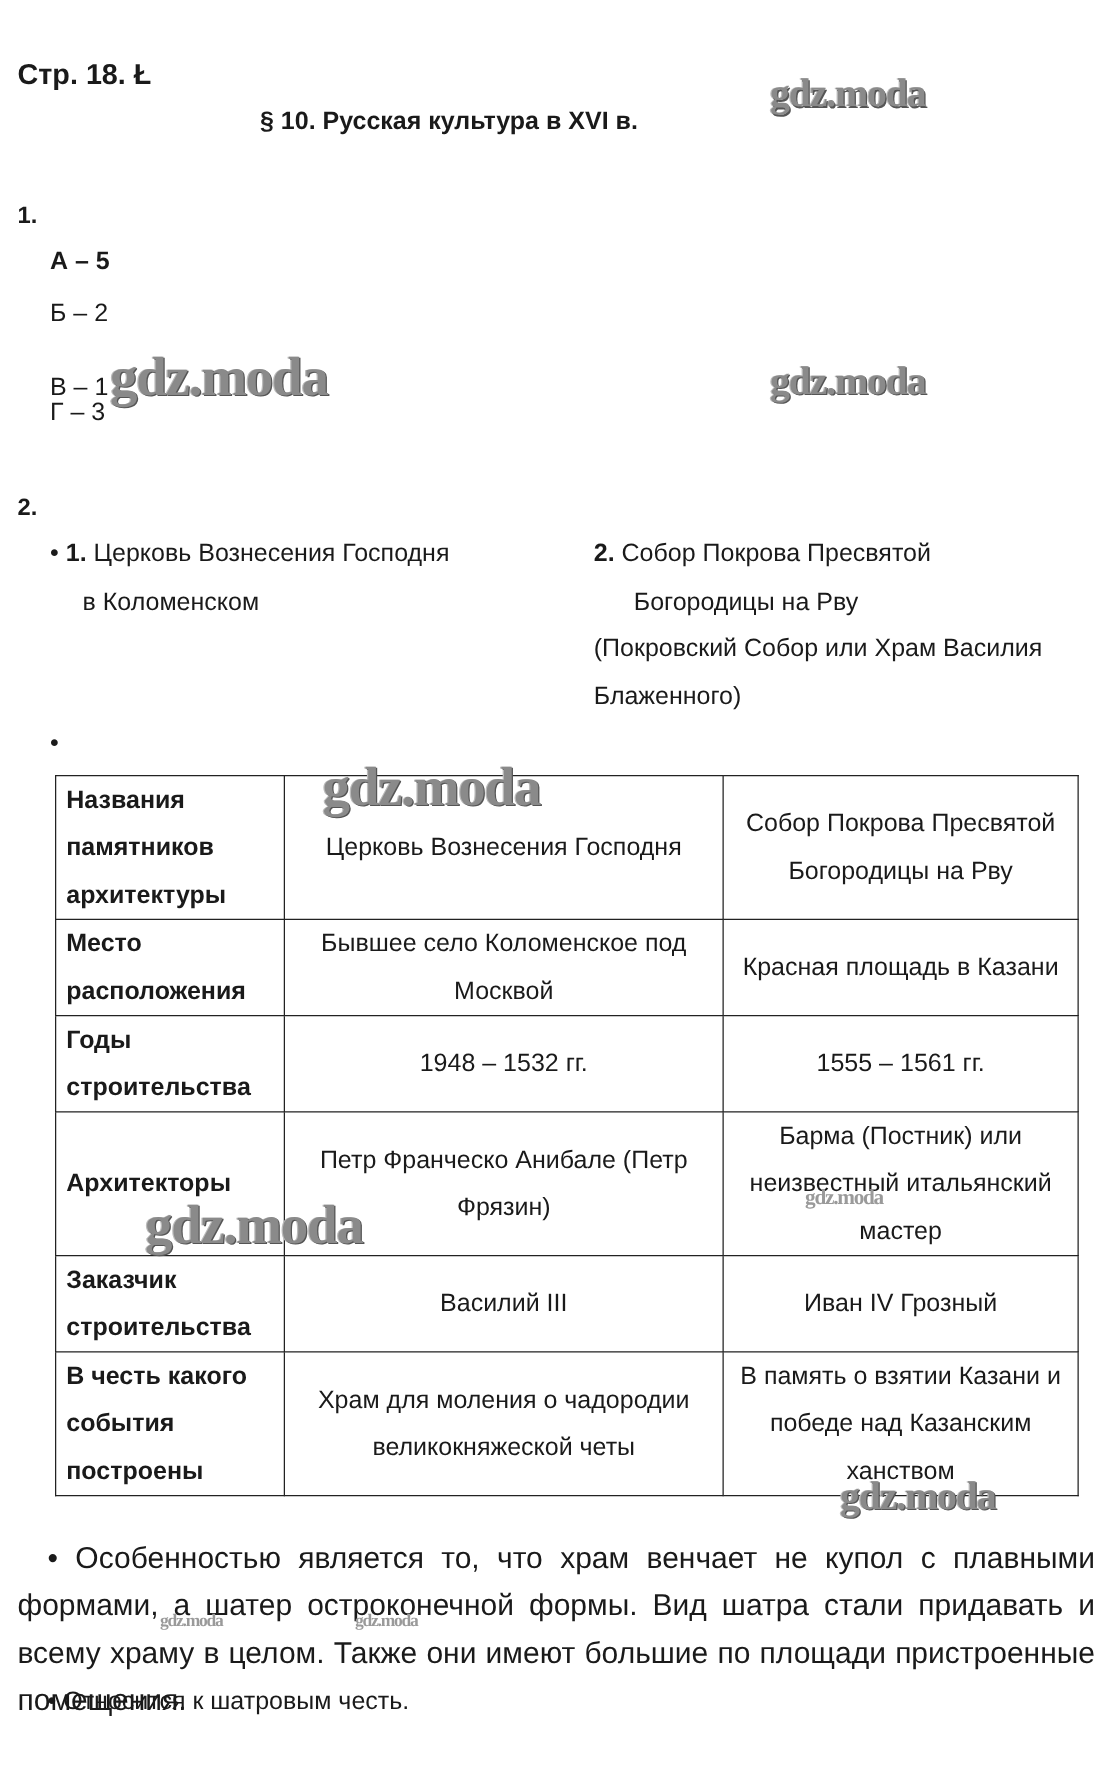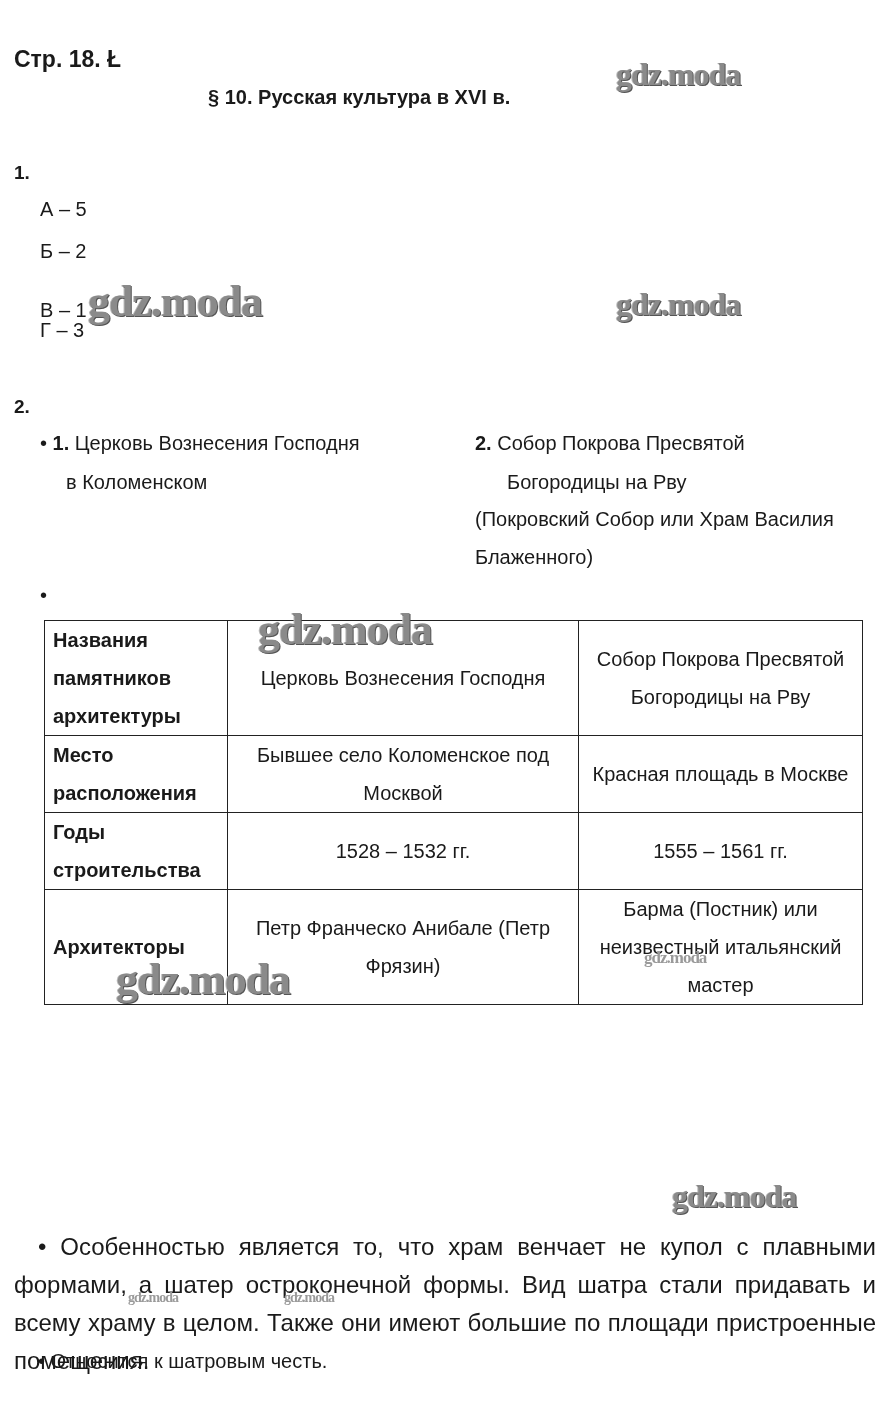--- a/index.html
+++ b/index.html
@@ -40,21 +40,21 @@
 
     .para { left: 14px; width: 862px; white-space: normal; line-height: 38px; font-size: 24px; text-align: justify; }
   </style>
 </head>
 <body>
 
 <div class="abs page-ref">Стр. 18. Ł</div>
 <div class="abs title">§ 10. Русская культура в XVI в.</div>
 
 <div class="abs num" style="left:14px; top:162px;">1.</div>
-<div class="abs line" style="left:40px; top:198px;">А – 5</div>
+<div class="abs line" style="left:40px; top:198px;font-weight:bold;">А – 5</div>
 <div class="abs line" style="left:40px; top:240px;">Б – 2</div>
 <div class="abs line" style="left:40px; top:299px;">В – 1</div>
 <div class="abs line" style="left:40px; top:319px;">Г – 3</div>
 
 <div class="abs num" style="left:14px; top:396px;">2.</div>
 <div class="abs line" style="left:40px; top:432px;">
   <span>•</span>
   <span class="bold">1.</span>
   <span>Церковь Вознесения Господня</span>
 </div>
@@ -73,31 +73,41 @@
 <table class="info">
   <tbody>
       <tr style="height:114px;">
     <td class="hdr">Названия памятников архитектуры</td>
     <td class="c1">Церковь Вознесения Господня</td>
     <td class="c2">Собор Покрова Пресвятой Богородицы на Рву</td>
   </tr>
   <tr style="height:77px;">
     <td class="hdr">Место расположения</td>
     <td class="c1">Бывшее село Коломенское под Москвой</td>
-    <td class="c2">Красная площадь в Москве</td>
+    <td class="c2">Красная площадь в Казани</td>
   </tr>
   <tr style="height:77px;">
     <td class="hdr">Годы строительства</td>
-    <td class="c1">1528 – 1532 гг.</td>
+    <td class="c1">1948 – 1532 гг.</td>
     <td class="c2">1555 – 1561 гг.</td>
   </tr>
   <tr style="height:114px;">
     <td class="hdr">Архитекторы</td>
     <td class="c1">Петр Франческо Анибале (Петр Фрязин)</td>
     <td class="c2">Барма (Постник) или неизвестный итальянский мастер</td>
+  </tr>
+  <tr style="height:77px;">
+    <td class="hdr">Заказчик строительства</td>
+    <td class="c1">Василий III</td>
+    <td class="c2">Иван IV Грозный</td>
+  </tr>
+  <tr style="height:115px;">
+    <td class="hdr">В честь какого события построены</td>
+    <td class="c1">Храм для моления о чадородии великокняжеской четы</td>
+    <td class="c2">В память о взятии Казани и победе над Казанским ханством</td>
   </tr>
 </tbody>
   </table>
 
 <div class="abs para" style="top:1228px; text-indent:24px;">• Особенностью является то, что храм венчает не купол с плавными формами, а шатер остроконечной формы. Вид шатра стали придавать и всему храму в целом. Также они имеют большие по площади пристроенные помещения.</div>
 <div class="abs line" style="left:38px; top:1350px;">• Относится к шатровым честь.</div>
 
 <div class="wm wm-md" style="left:616px; top:56px;">gdz.moda</div>
 <div class="wm wm-lg" style="left:88px; top:276px;">gdz.moda</div>
 <div class="wm wm-md" style="left:616px; top:286px;">gdz.moda</div>

